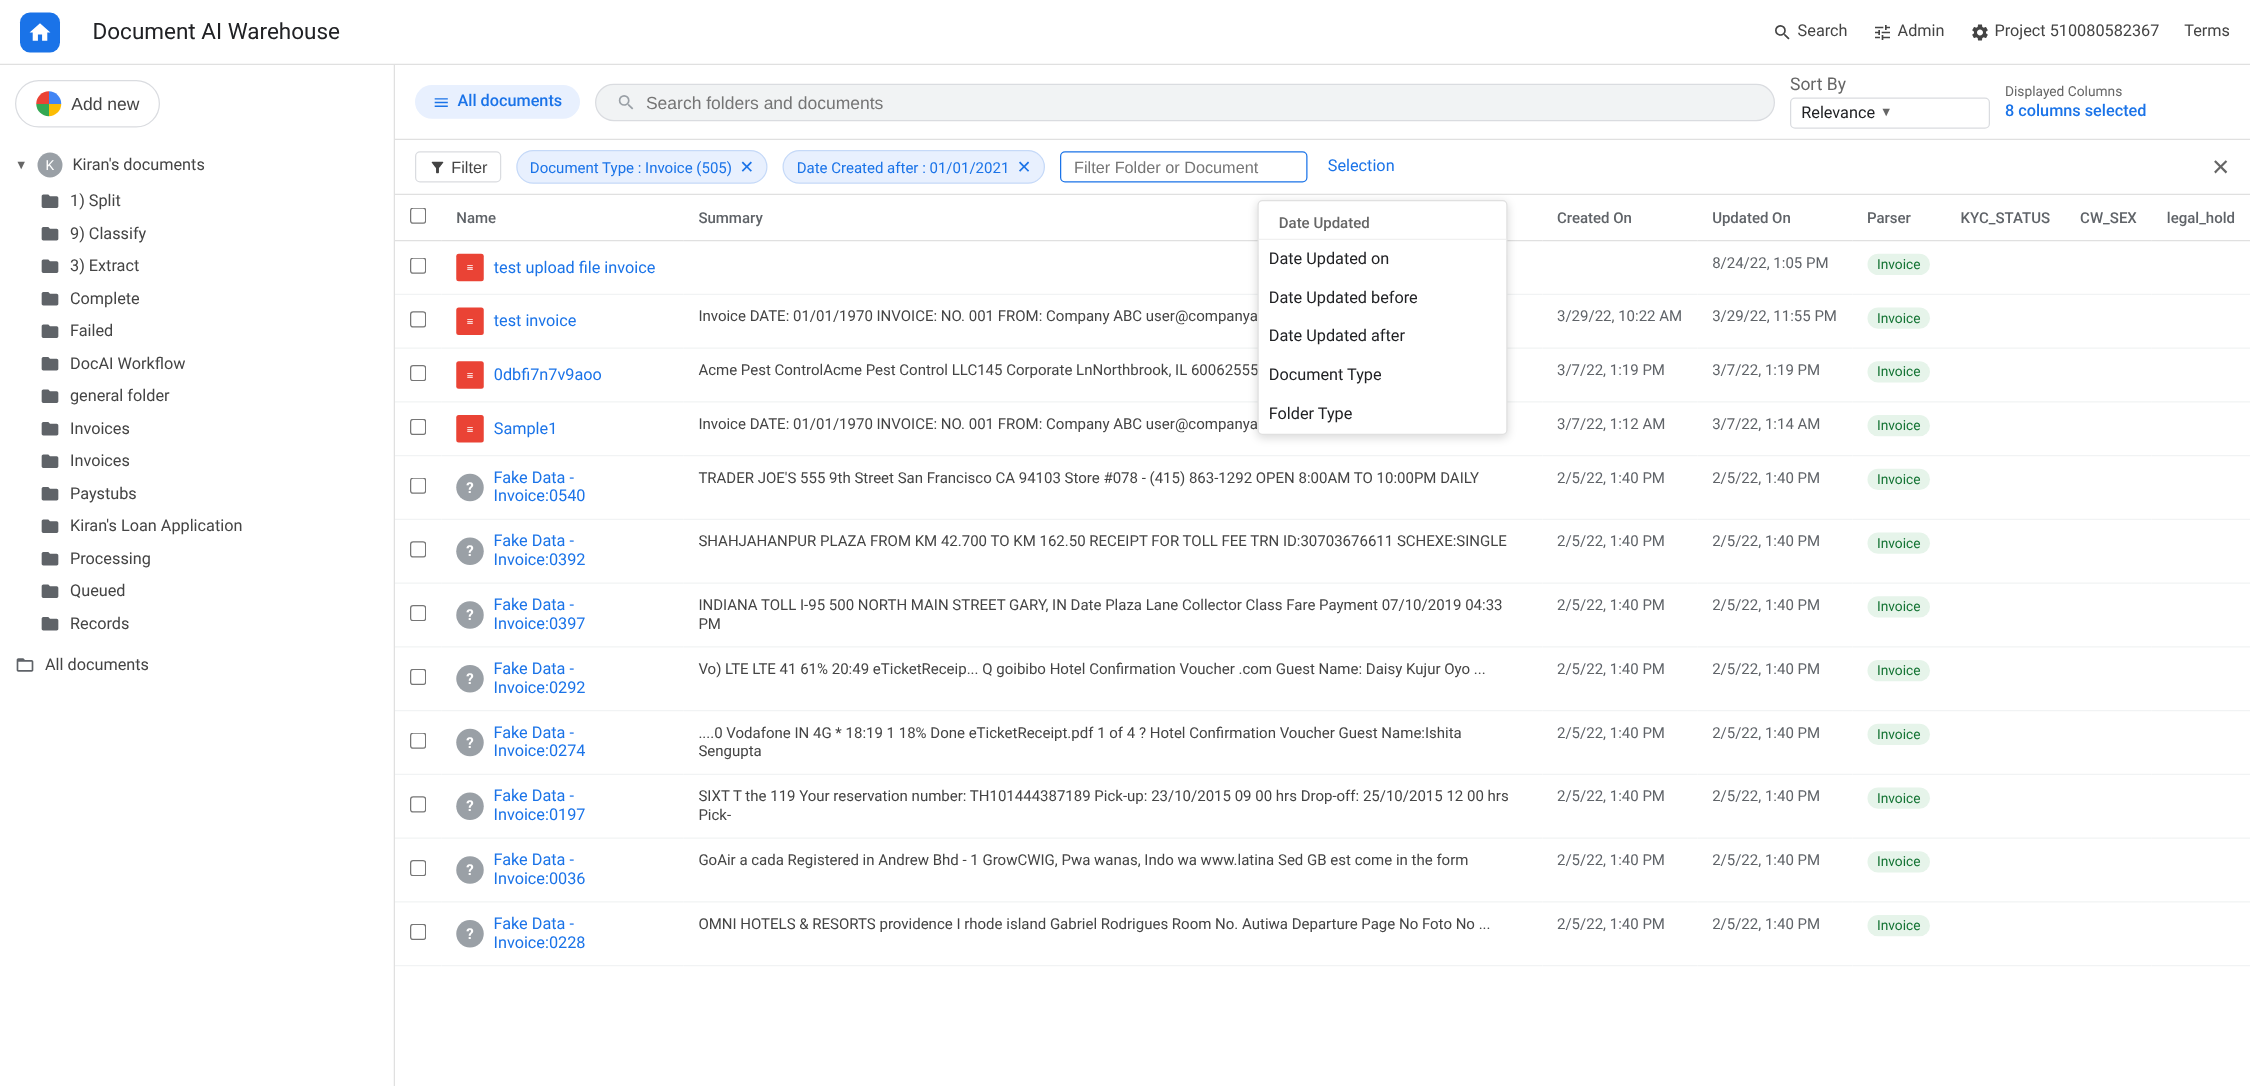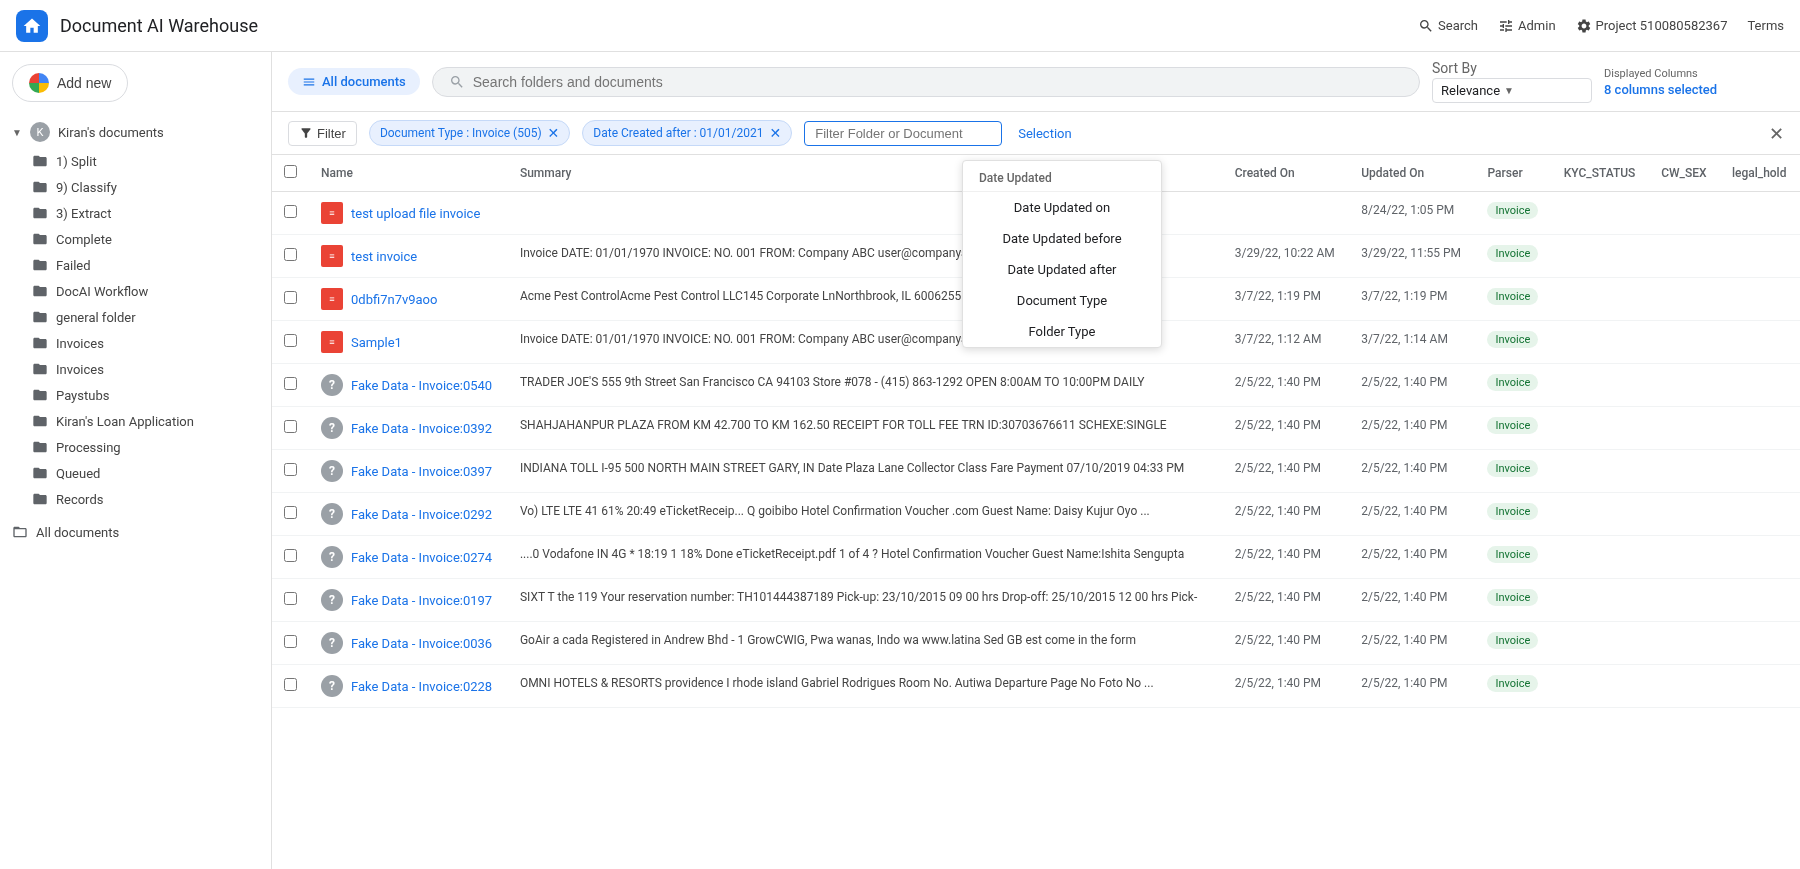--- a/index.html
+++ b/index.html
@@ -1,36 +1,36 @@
 <!DOCTYPE html>
 <html><head>
   <meta charset="utf-8">
   <style>
     * { box-sizing: border-box; margin: 0; padding: 0; }
     body { font-family: 'Roboto', Arial, sans-serif; font-size: 13px; color: #202124; background: #fff; height: 869px; overflow: hidden; }
 
     
     .top-nav {
       display: flex; align-items: center; height: 52px;
-      border-bottom: 1px solid #e0e0e0; padding: 0 16px; gap: 12px;
+      border-bottom: 1px solid #e0e0e0; padding: 0 16px; gap: 26px;
     }
     .top-nav .logo-icon {
       width: 32px; height: 32px; background: #1a73e8; border-radius: 8px;
       display: flex; align-items: center; justify-content: center; color: #fff; font-size: 18px; font-weight: bold;
     }
     .top-nav .app-title { font-size: 18px; font-weight: 400; color: #202124; flex: 1; }
     .top-nav-actions { display: flex; align-items: center; gap: 20px; }
     .top-nav-actions .nav-item { display: flex; align-items: center; gap: 4px; color: #444; font-size: 13px; cursor: pointer; }
 
     
     .main-layout { display: flex; height: calc(869px - 52px); }
 
     
     .sidebar {
-      width: 272px; border-right: 1px solid #e0e0e0; overflow-y: auto;
+      width: 316px; border-right: 1px solid #e0e0e0; overflow-y: auto;
       padding: 12px 0; flex-shrink: 0;
     }
     .add-new-btn {
       display: flex; align-items: center; gap: 8px;
       margin: 0 12px 12px 12px; padding: 8px 16px;
       border: 1px solid #dadce0; border-radius: 24px;
       background: #fff; cursor: pointer; font-size: 14px; color: #444;
       font-weight: 500;
     }
     .add-new-btn .plus-icon {
@@ -117,21 +117,21 @@
     .dropdown-menu {
       position: absolute; background: #fff; border: 1px solid #e0e0e0;
       border-radius: 4px; box-shadow: 0 2px 8px rgba(0,0,0,0.15);
       z-index: 100; min-width: 200px;
     }
     .dropdown-menu .menu-header {
       padding: 10px 16px 6px 16px; color: #666; font-size: 12px; font-weight: 500;
       border-bottom: 1px solid #f0f0f0;
     }
     .dropdown-menu .menu-item {
-      padding: 8px 8px; font-size: 13px; color: #202124; cursor: pointer; text-align: center;
+      padding: 8px 8px; font-size: 13px; color: #202124; cursor: pointer;
     }
 
     
     .table-container { flex: 1; overflow-y: auto; }
     table { width: 100%; border-collapse: collapse; }
     thead tr { border-bottom: 1px solid #e0e0e0; background: #fff; }
     thead th {
       padding: 10px 12px; text-align: left; font-size: 12px; font-weight: 500;
       color: #5f6368; position: sticky; top: 0; background: #fff; z-index: 10;
       white-space: nowrap;

